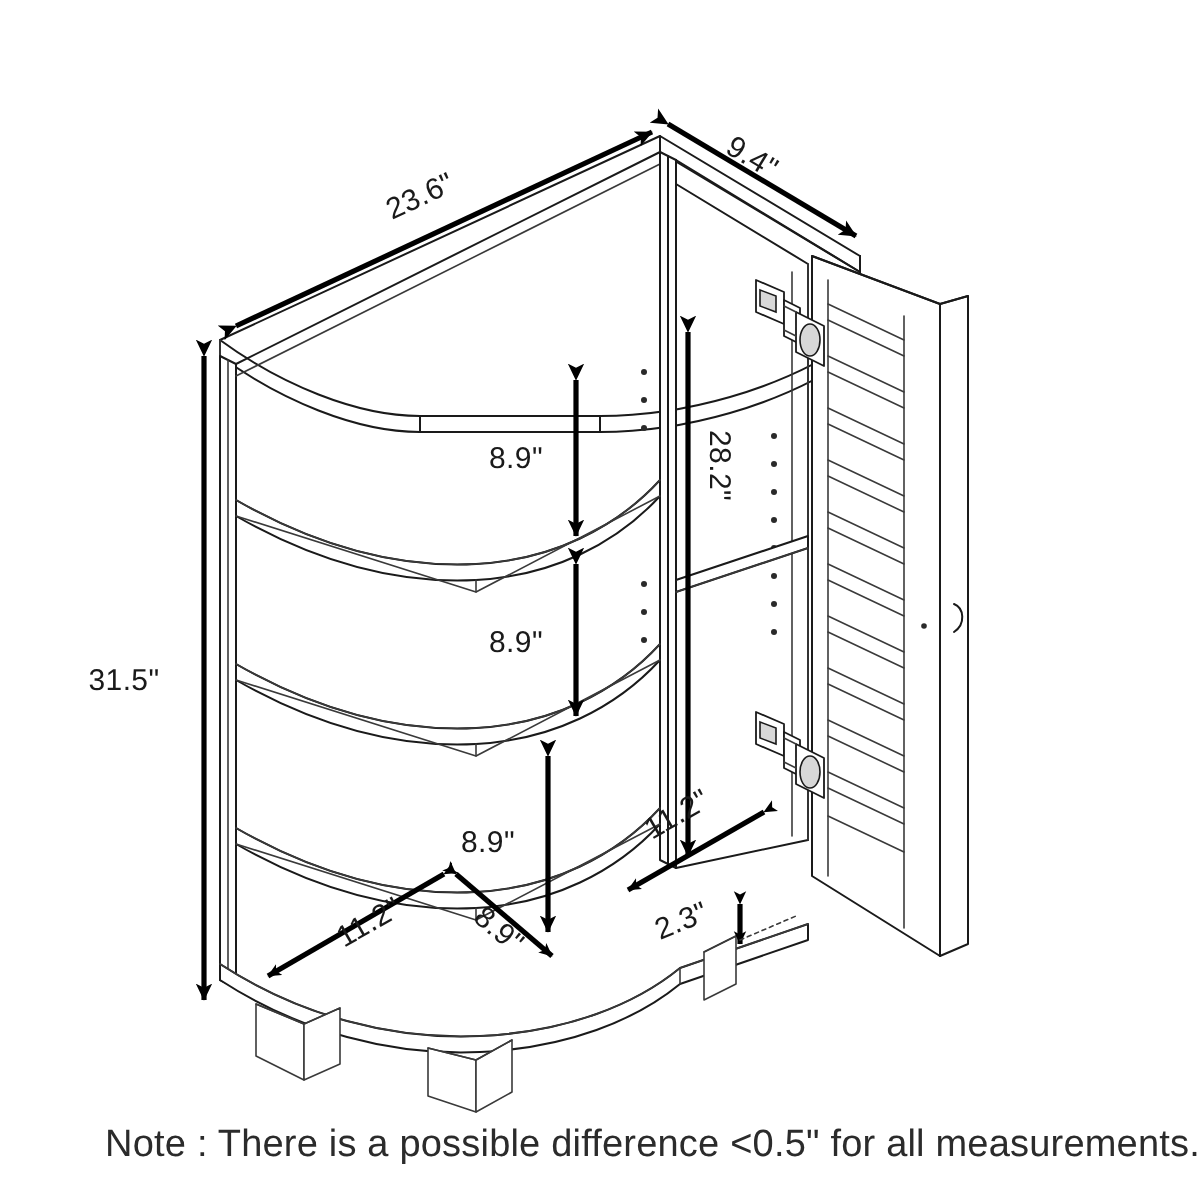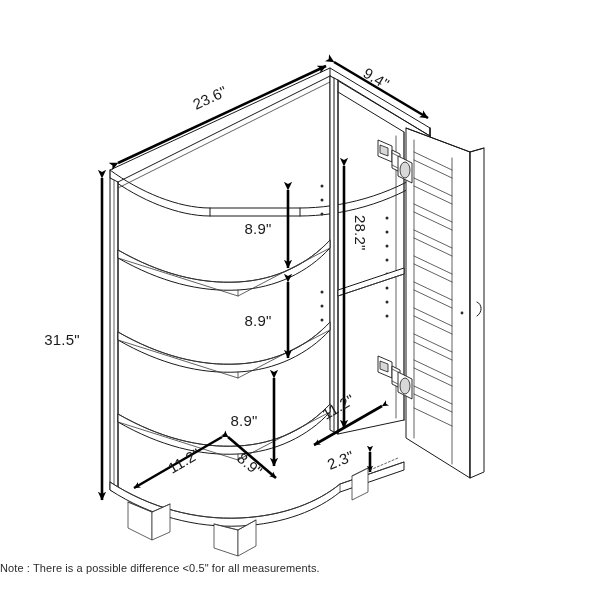--- a/index.html
+++ b/index.html
@@ -75,23 +75,23 @@
     stroke-width: 0.8;
   }
   .pin {
     fill: #2a2a2a;
   }
   .note-text {
     position: absolute;
     left: 0;
     top: 562px;
     width: 600px;
-    text-align: left;
+    text-align: right;
     font-family: "Liberation Sans", sans-serif;
-    font-size: 11px;
+    font-size: 19px;
     color: #2b2b2b;
     letter-spacing: 0.1px;
   }
 </style>
 </head>
 <body>
 
 <div id="drawing-root">
   <svg class="dwg" viewBox="0 0 600 600" xmlns="http://www.w3.org/2000/svg">
 

